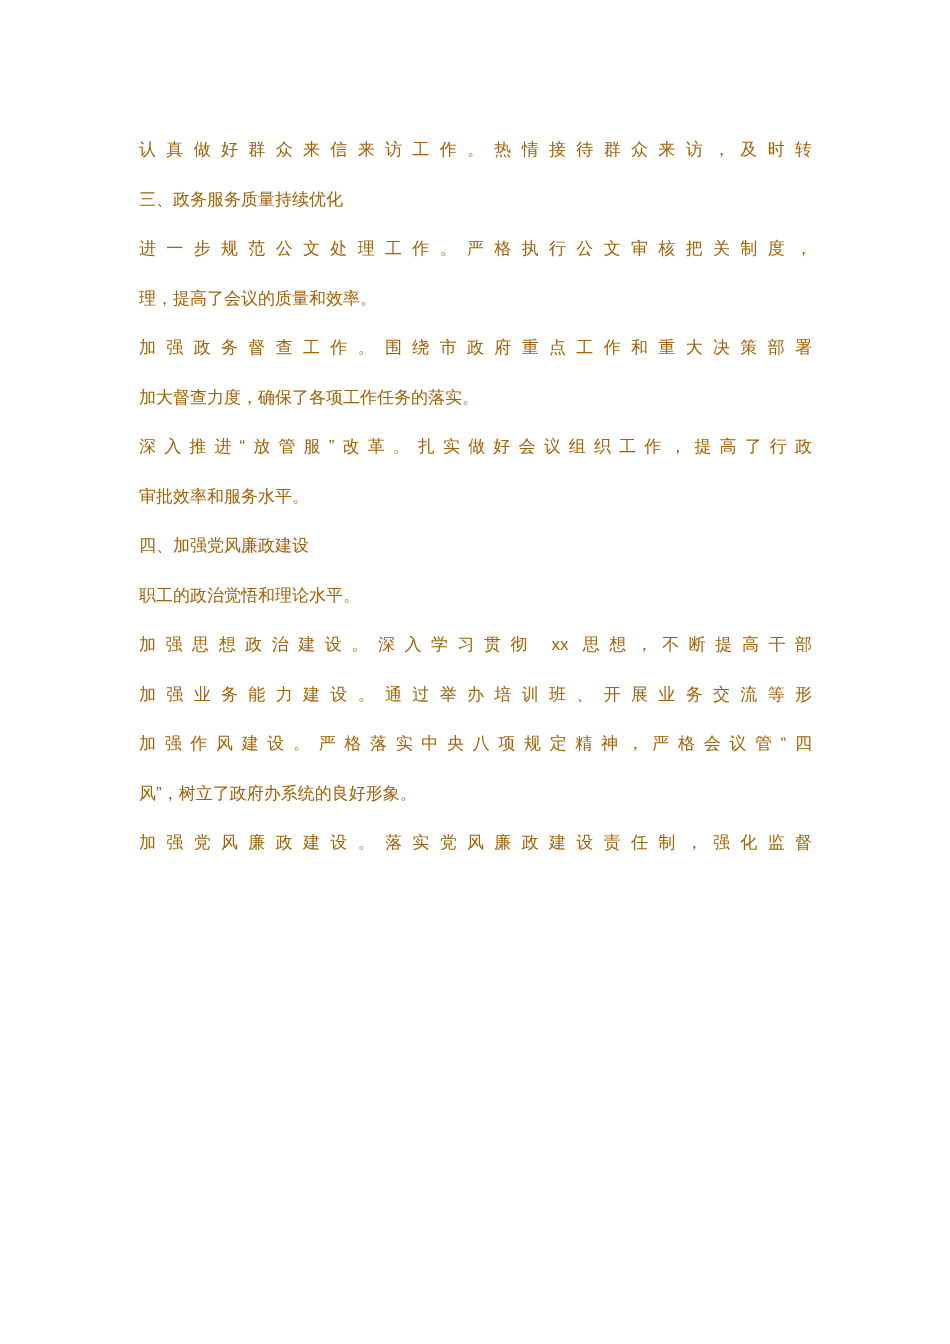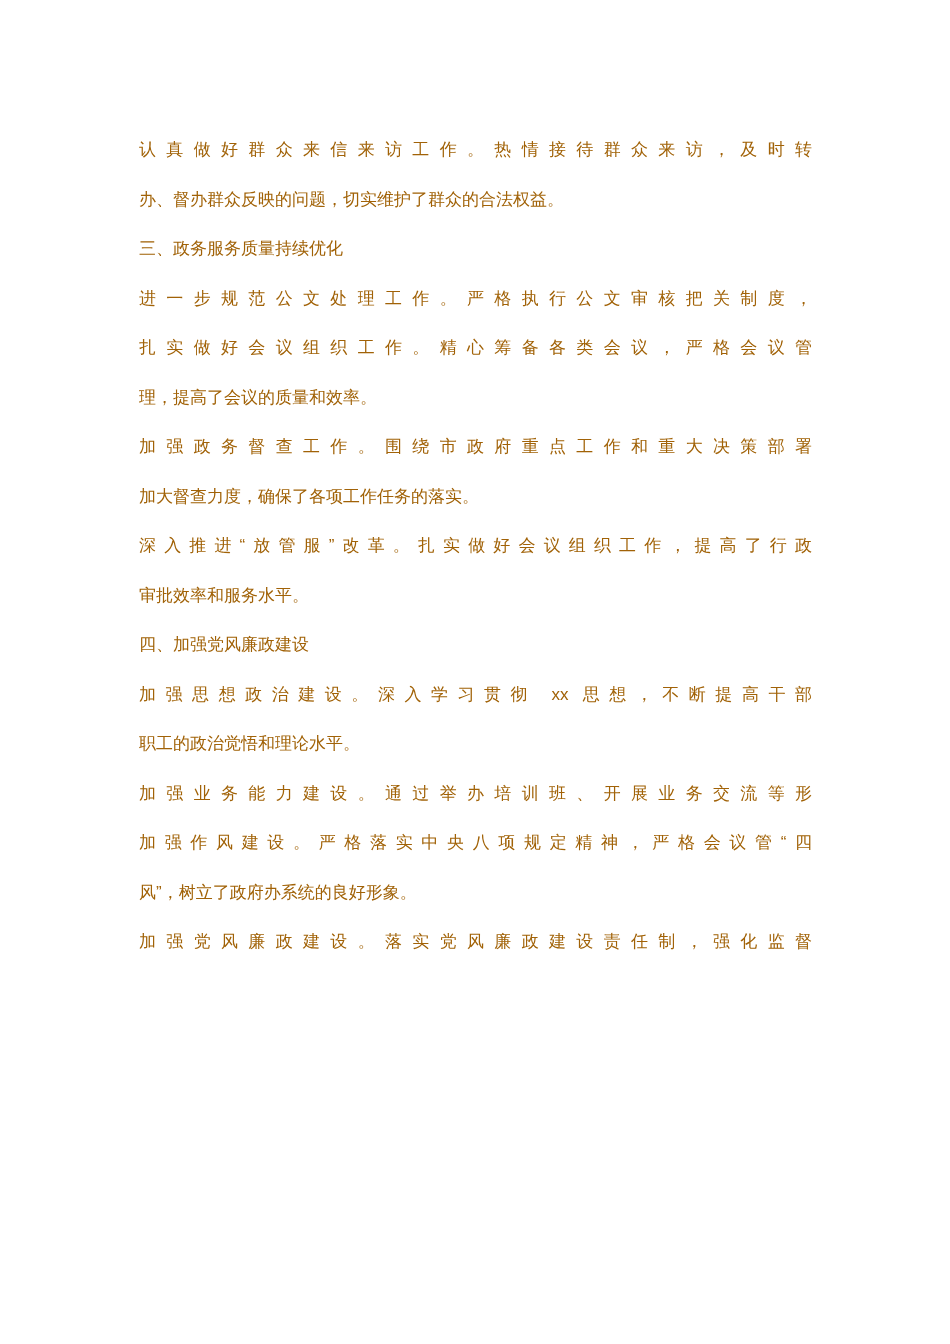--- a/index.html
+++ b/index.html
@@ -39,30 +39,28 @@
     text-align: justify;
     text-align-last: justify;
   }
 </style>
 </head>
 <body>
 
 <div class="page">
   <div class="text-block" id="text-block">
       <div class="line fill">认真做好群众来信来访工作。热情接待群众来访，及时转</div>
-      <div class="line">办、督办群众反映的问题，切实维护了群众的合法权益。</div>
       <div class="line">三、政务服务质量持续优化</div>
       <div class="line fill">进一步规范公文处理工作。严格执行公文审核把关制度，</div>
-      <div class="line fill">扎实做好会议组织工作。精心筹备各类会议，严格会议管</div>
       <div class="line">理，提高了会议的质量和效率。</div>
       <div class="line fill">加强政务督查工作。围绕市政府重点工作和重大决策部署</div>
       <div class="line">加大督查力度，确保了各项工作任务的落实。</div>
       <div class="line fill">深入推进“放管服”改革。扎实做好会议组织工作，提高了行政</div>
       <div class="line">审批效率和服务水平。</div>
       <div class="line">四、加强党风廉政建设</div>
+      <div class="line">职工的政治觉悟和理论水平。</div>
       <div class="line fill">加强思想政治建设。深入学习贯彻 xx 思想，不断提高干部</div>
-      <div class="line">职工的政治觉悟和理论水平。</div>
       <div class="line fill">加强业务能力建设。通过举办培训班、开展业务交流等形</div>
       <div class="line fill">加强作风建设。严格落实中央八项规定精神，严格会议管“四</div>
       <div class="line">风”，树立了政府办系统的良好形象。</div>
       <div class="line fill">加强党风廉政建设。落实党风廉政建设责任制，强化监督</div>
     </div>
 </div>
 
 </body></html>

